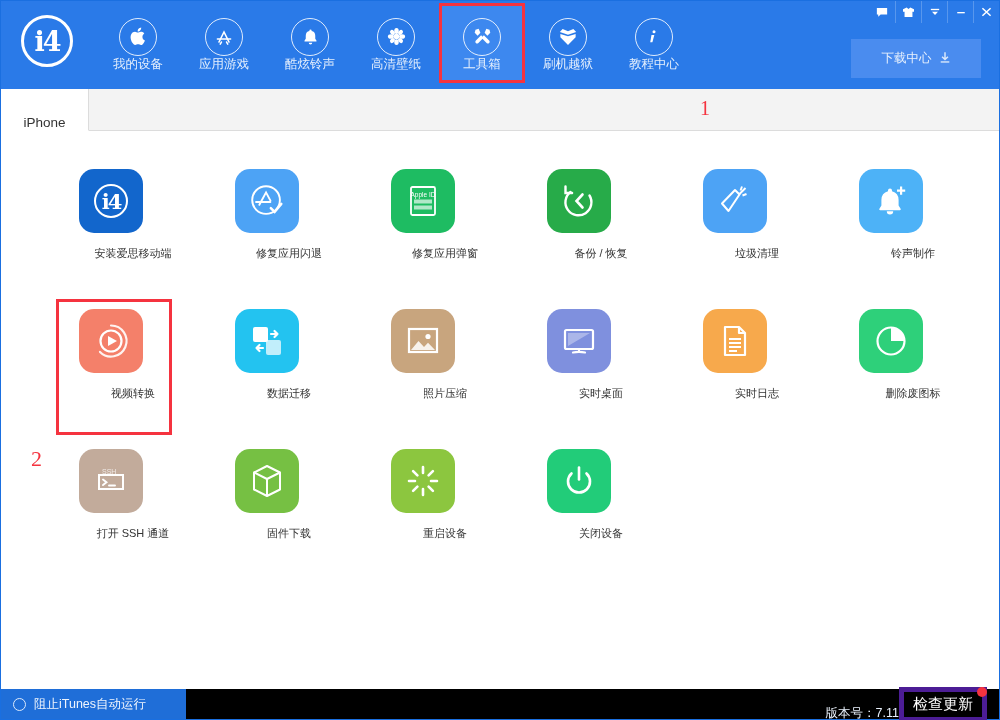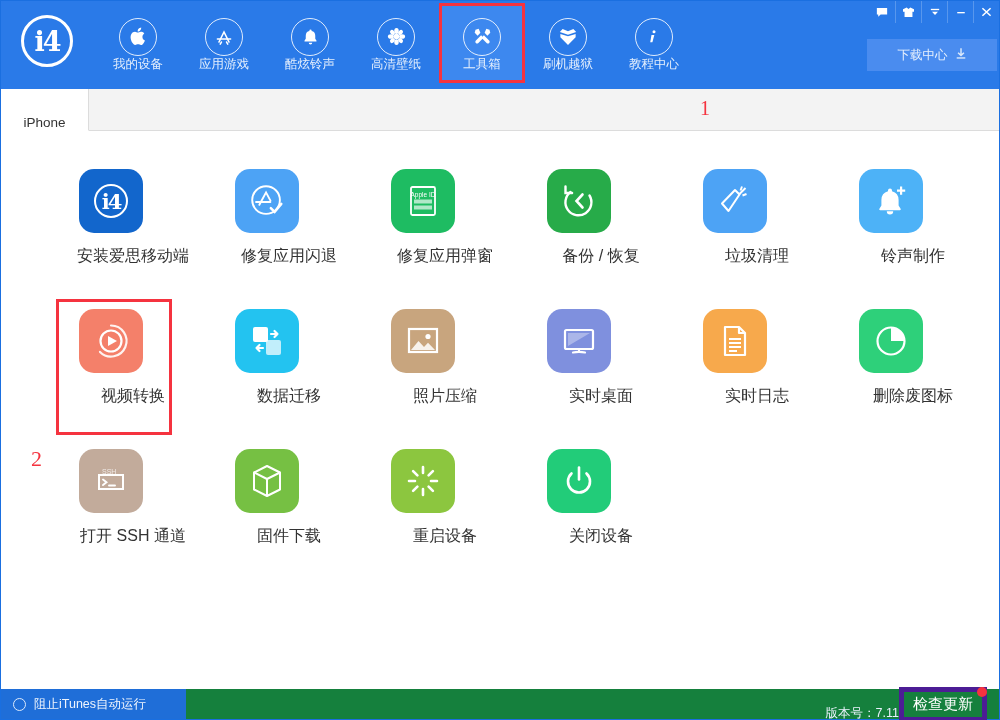--- a/index.html
+++ b/index.html
@@ -73,22 +73,22 @@
   .win-btn {
     width: 26px; height: 22px;
     display: flex; align-items: center; justify-content: center;
     color: #fff; cursor: pointer;
     border-left: 1px solid rgba(255,255,255,.22);
   }
   .win-btn:first-child { border-left: none; }
   .win-btn svg { display:block; }
 
   .download-center {
-    position: absolute; right: 2px; top: 38px;
-    width: 130px; height: 32px;
+    position: absolute; right: 18px; top: 38px;
+    width: 130px; height: 39px;
     background: #4a8cef;
     color: #e8f1fd; font-size: 12.5px;
     display: flex; align-items: center; justify-content: center; gap: 7px;
     cursor: pointer;
   }
 
   
   .tabbar {
     height: 42px; flex: 0 0 42px;
     background: #f3f3f3;
@@ -142,26 +142,26 @@
     width: 110px; height: 130px;
     border: 3px solid #f5333f;
     pointer-events: none;
   }
   .tile-icon {
     width: 64px; height: 64px; border-radius: 15px;
     display: flex; align-items: center; justify-content: center;
     flex: 0 0 64px;
   }
   .tile-icon svg { display: block; }
-  .tile-label { font-size: 16px; color: #333; text-align: right; margin-left: 44px; }
+  .tile-label { font-size: 11px; color: #333; text-align: right; margin-left: 44px; }
 
   
   .statusbar {
     height: 30px; flex: 0 0 30px;
-    background: #15803d;
+    background: #000000;
     display: flex; align-items: center;
     color: #eef4fd; font-size: 12.5px;
     position: relative;
   }
   .status-left {
     display: flex; align-items: center; gap: 8px;
     padding-left: 12px; height: 30px; width: 185px;
     background: #1f6ed8; cursor: pointer;
   }
   .toggle-circle {

